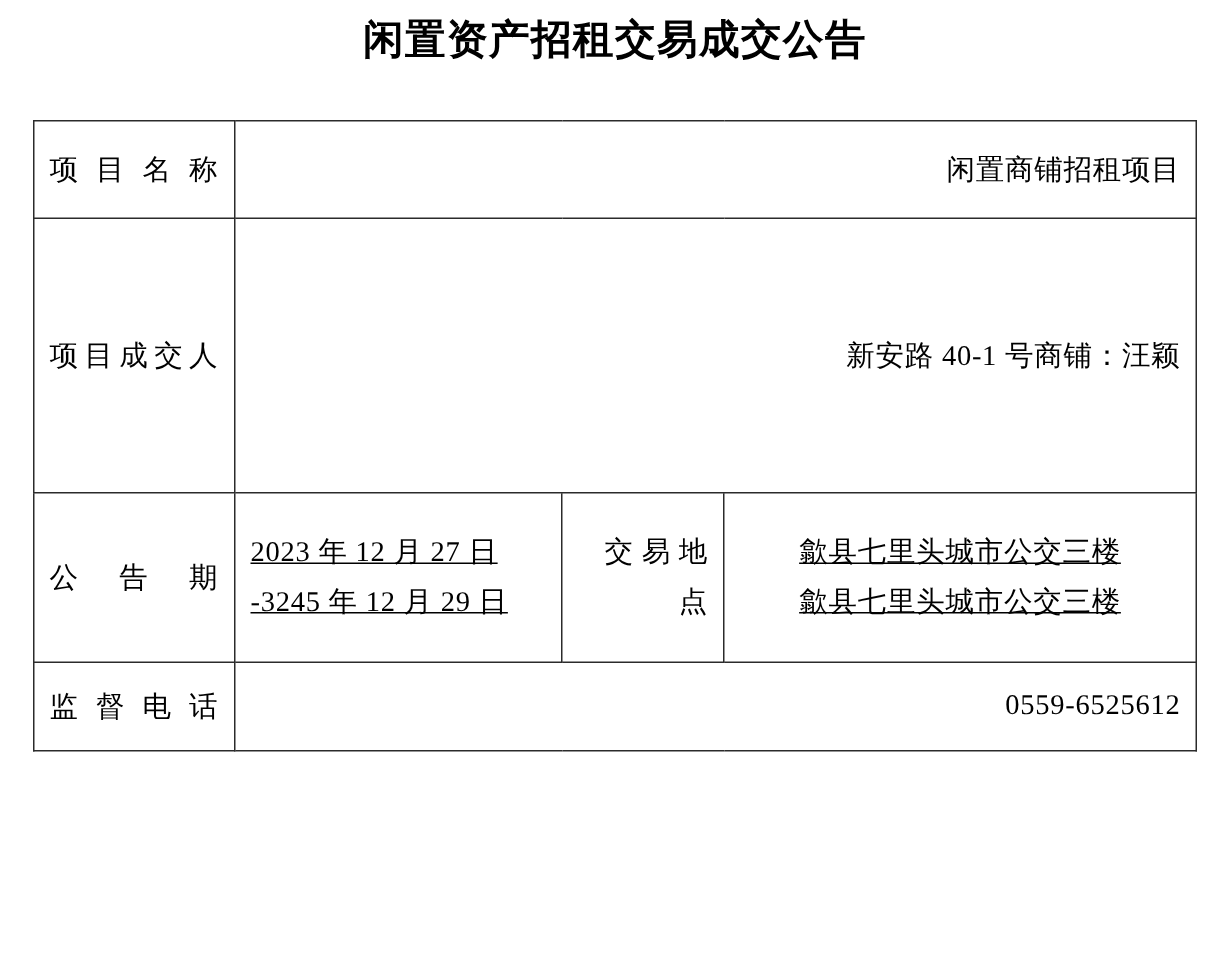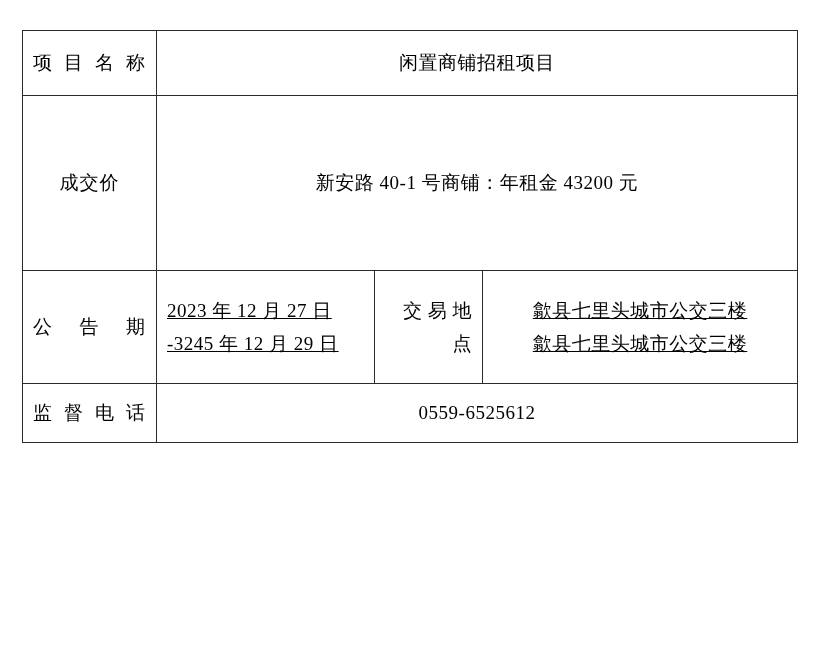--- a/index.html
+++ b/index.html
@@ -49,21 +49,21 @@
     font-size: 19px;
   }
   .label-justify {
     text-align: justify;
     text-align-last: justify;
     padding-left: 14px;
     padding-right: 14px;
     margin-left: 28px;
   }
   .value-cell {
-    text-align: center;
+    text-align: right;
     padding-left: 16px;
     letter-spacing: 0.5px;
   }
   .row-name td { height: 52px; }
   .row-buyer td { height: 170px; }
   .row-price td { height: 162px; }
   .row-period td { height: 100px; }
   .row-phone td { height: 46px; }
 
   .period-date {
@@ -86,36 +86,37 @@
     letter-spacing: 0.5px;
   }
   .nowrap { white-space: nowrap; text-decoration: underline; }
   .line { display: block; }
 </style>
 </head>
 <body>
 
 <div class="page">
 
+  <div class="doc-title">闲置资产招租交易成交公告</div>
 
   <table class="notice-table">
     <colgroup>
       <col style="width:134px">
       <col style="width:218px">
       <col style="width:108px">
       <col>
     </colgroup>
     <tbody>
       <tr class="row-name">
         <td class="label-cell label-justify">项目名称</td>
         <td class="value-cell" colspan="3">闲置商铺招租项目</td>
       </tr>
-      <tr class="row-price">
-        <td class="label-cell">成交价</td>
-        <td class="value-cell" colspan="3">新安路 40-1 号商铺：年租金 43200 元</td>
+      <tr class="row-buyer">
+        <td class="label-cell label-justify">项目成交人</td>
+        <td class="value-cell" colspan="3">新安路 40-1 号商铺：汪颖</td>
       </tr>
       <tr class="row-period">
         <td class="label-cell label-justify">公告期</td>
         <td class="period-date">
           <span class="line nowrap">2023 年 12 月 27 日</span>
           <span class="line nowrap">-3245 年 12 月 29 日</span>
         </td>
         <td class="period-place-label">交 易 地 点</td>
         <td class="period-org">
           <span class="line nowrap">歙县七里头城市公交三楼</span>

